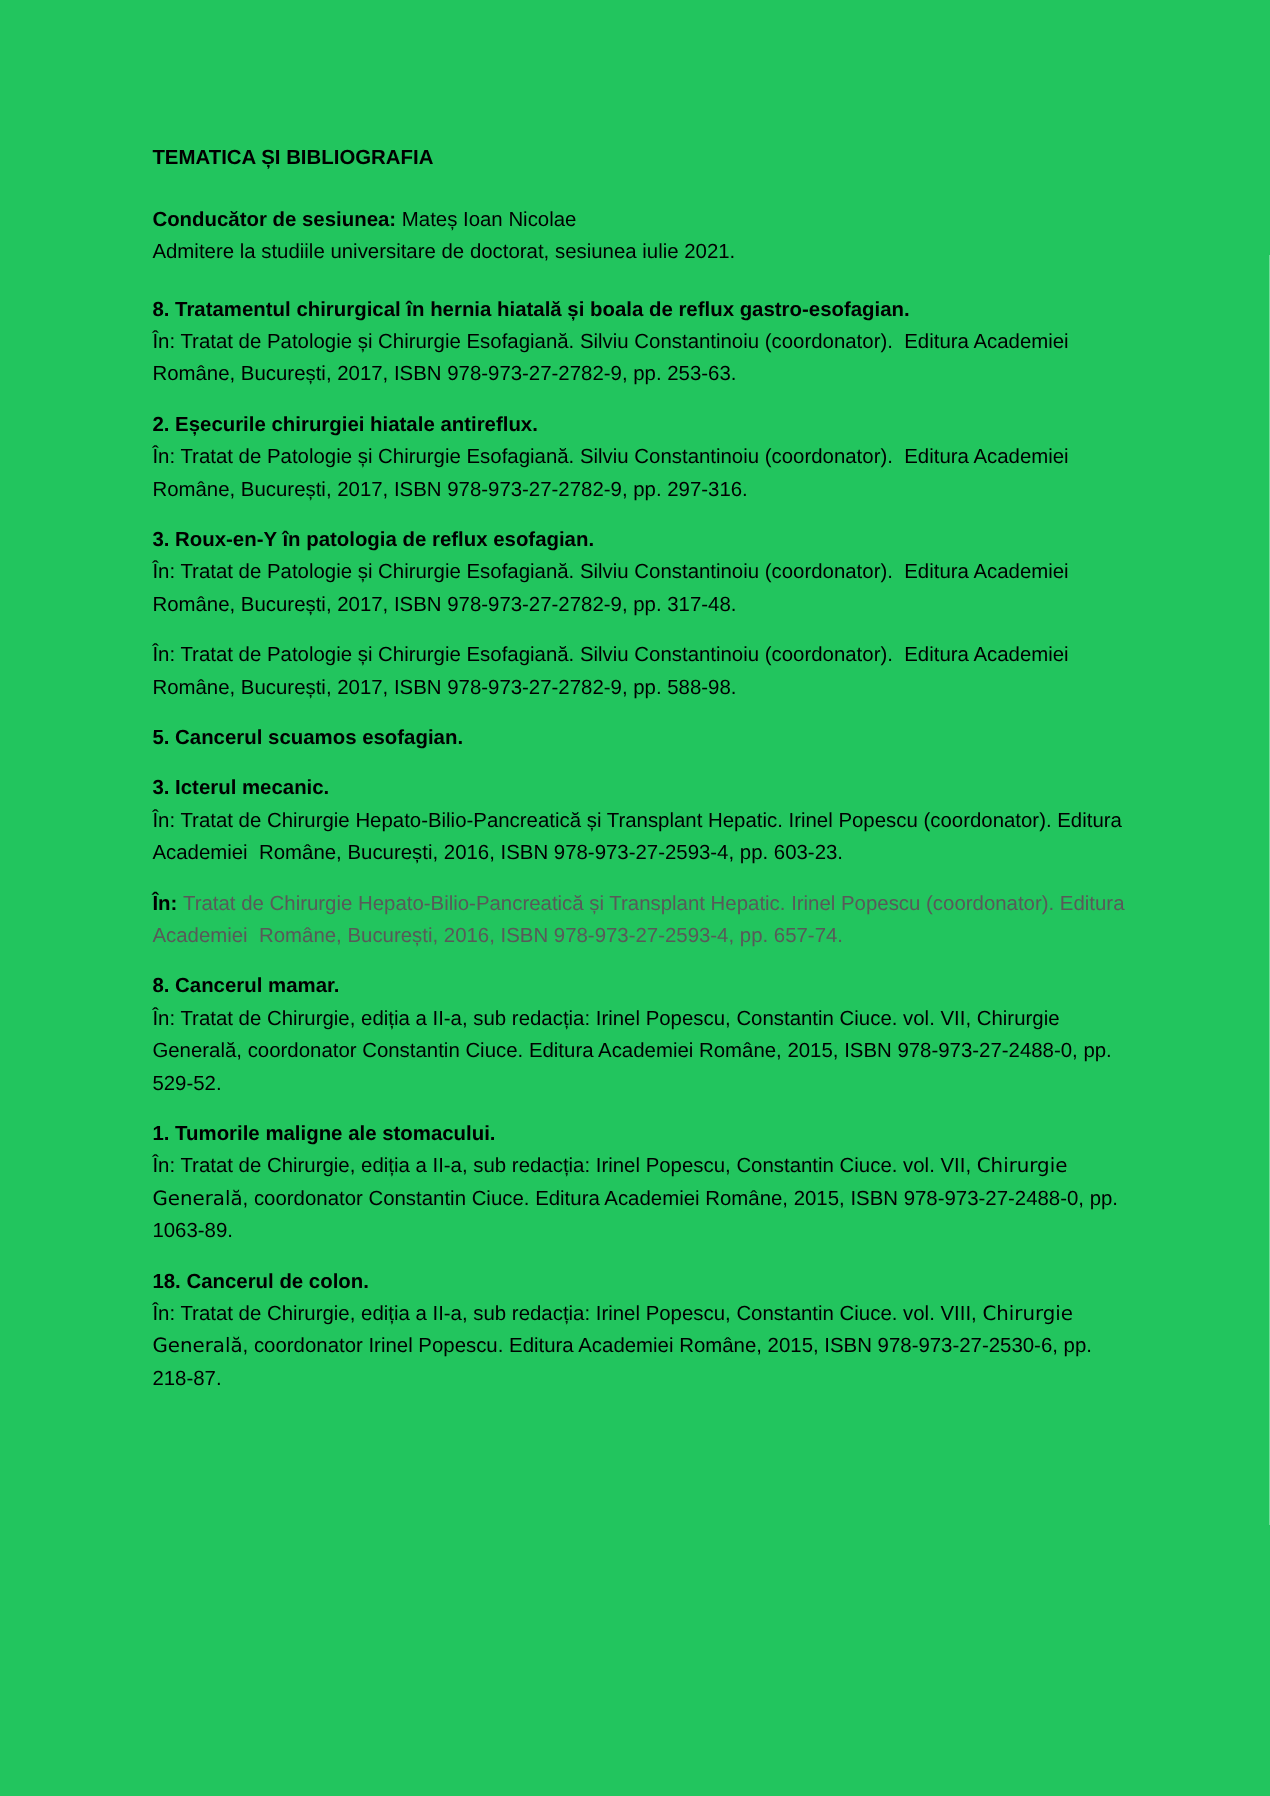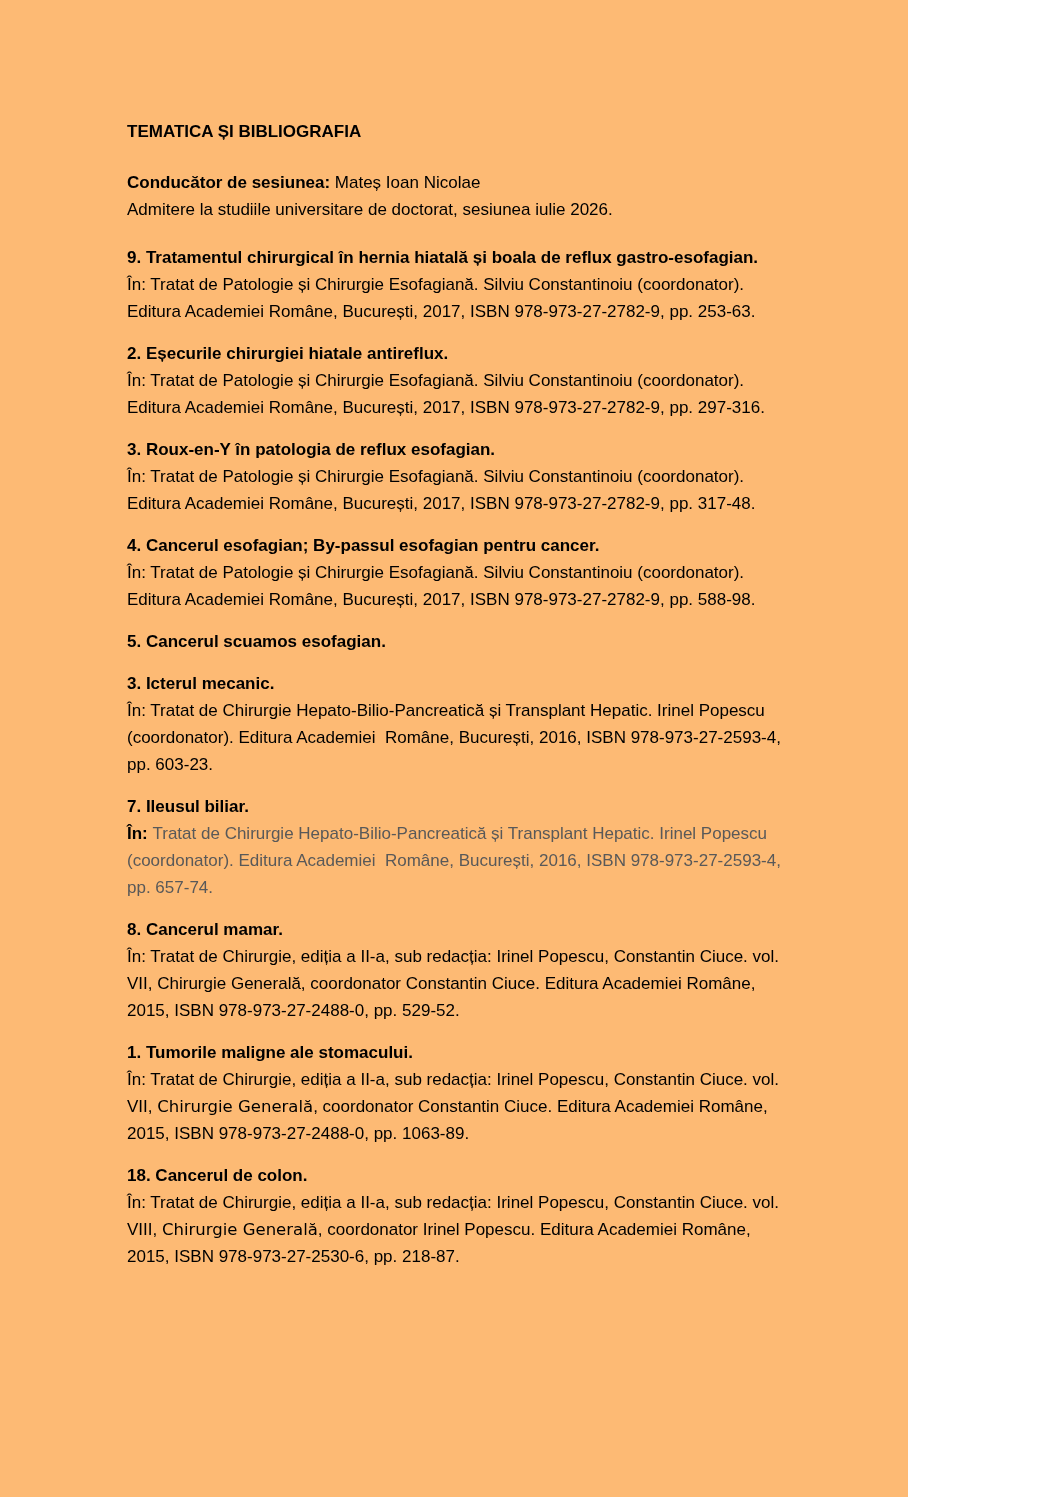--- a/index.html
+++ b/index.html
@@ -9,24 +9,24 @@
   }
   body {
     width: 1058px;
     height: 1497px;
     font-family: "Liberation Sans", sans-serif;
     color: #000000;
     overflow: hidden;
   }
   .page {
     box-sizing: border-box;
-    width: 908px;
+    width: 1058px;
     height: 1497px;
     padding: 118px 120px 0 127px;
-    background: #fdba74;
+    background: #22c55e;
   }
   p {
     margin: 0;
     font-size: 17px;
     line-height: 27px;
     white-space: pre-wrap;
   }
   .doc-title {
     font-weight: bold;
     margin-bottom: 24px;
@@ -57,54 +57,52 @@
 </style>
 </head>
 <body>
 
 <div class="page">
 
   <p class="doc-title">TEMATICA ȘI BIBLIOGRAFIA</p>
 
   <div class="intro-block">
     <p><span class="bold">Conducător de sesiunea: </span><span>Mateș Ioan Nicolae</span></p>
-    <p>Admitere la studiile universitare de doctorat, sesiunea iulie 2026.</p>
+    <p>Admitere la studiile universitare de doctorat, sesiunea iulie 2021.</p>
   </div>
 
   <div class="entry">
-    <p class="entry-heading">9. Tratamentul chirurgical în hernia hiatală și boala de reflux gastro-esofagian.</p>
+    <p class="entry-heading">8. Tratamentul chirurgical în hernia hiatală și boala de reflux gastro-esofagian.</p>
     <p class="entry-body"><span>În: </span><span>Tratat de Patologie și Chirurgie Esofagiană. Silviu Constantinoiu (coordonator).  Editura Academiei Române, București, 2017, ISBN 978-973-27-2782-9, pp. 253-63.</span></p>
   </div>
 
   <div class="entry">
     <p class="entry-heading">2. Eșecurile chirurgiei hiatale antireflux.</p>
     <p class="entry-body"><span>În: </span><span>Tratat de Patologie și Chirurgie Esofagiană. Silviu Constantinoiu (coordonator).  Editura Academiei Române, București, 2017, ISBN 978-973-27-2782-9, pp. 297-316.</span></p>
   </div>
 
   <div class="entry">
     <p class="entry-heading">3. Roux-en-Y în patologia de reflux esofagian.</p>
     <p class="entry-body"><span>În: </span><span>Tratat de Patologie și Chirurgie Esofagiană. Silviu Constantinoiu (coordonator).  Editura Academiei Române, București, 2017, ISBN 978-973-27-2782-9, pp. 317-48.</span></p>
   </div>
 
   <div class="entry">
-    <p class="entry-heading">4. Cancerul esofagian; By-passul esofagian pentru cancer.</p>
     <p class="entry-body"><span>În: </span><span>Tratat de Patologie și Chirurgie Esofagiană. Silviu Constantinoiu (coordonator).  Editura Academiei Române, București, 2017, ISBN 978-973-27-2782-9, pp. 588-98.</span></p>
   </div>
 
   <div class="entry">
     <p class="entry-heading">5. Cancerul scuamos esofagian.</p>
   </div>
 
   <div class="entry">
     <p class="entry-heading">3. Icterul mecanic.</p>
     <p class="entry-body"><span>În: </span><span>Tratat de Chirurgie Hepato-Bilio-Pancreatică și Transplant Hepatic. Irinel Popescu (coordonator). Editura Academiei  Române, București, 2016, ISBN 978-973-27-2593-4, pp. 603-23.</span></p>
   </div>
 
   <div class="entry">
-    <p class="entry-heading">7. Ileusul biliar.</p>
     <p class="entry-body grey-body"><span class="in-bold">În: </span><span>Tratat de Chirurgie Hepato-Bilio-Pancreatică și Transplant Hepatic. Irinel Popescu (coordonator). Editura Academiei  Române, București, 2016, ISBN 978-973-27-2593-4, pp. 657-74.</span></p>
   </div>
 
   <div class="entry">
     <p class="entry-heading">8. Cancerul mamar.</p>
     <p class="entry-body"><span>În: </span><span>Tratat de Chirurgie, ediția a II-a, sub redacția: Irinel Popescu, Constantin Ciuce. vol. VII, Chirurgie Generală, coordonator Constantin Ciuce. Editura Academiei Române, 2015, ISBN 978-973-27-2488-0, pp. 529-52.</span></p>
   </div>
 
   <div class="entry">
     <p class="entry-heading">1. Tumorile maligne ale stomacului.</p>

